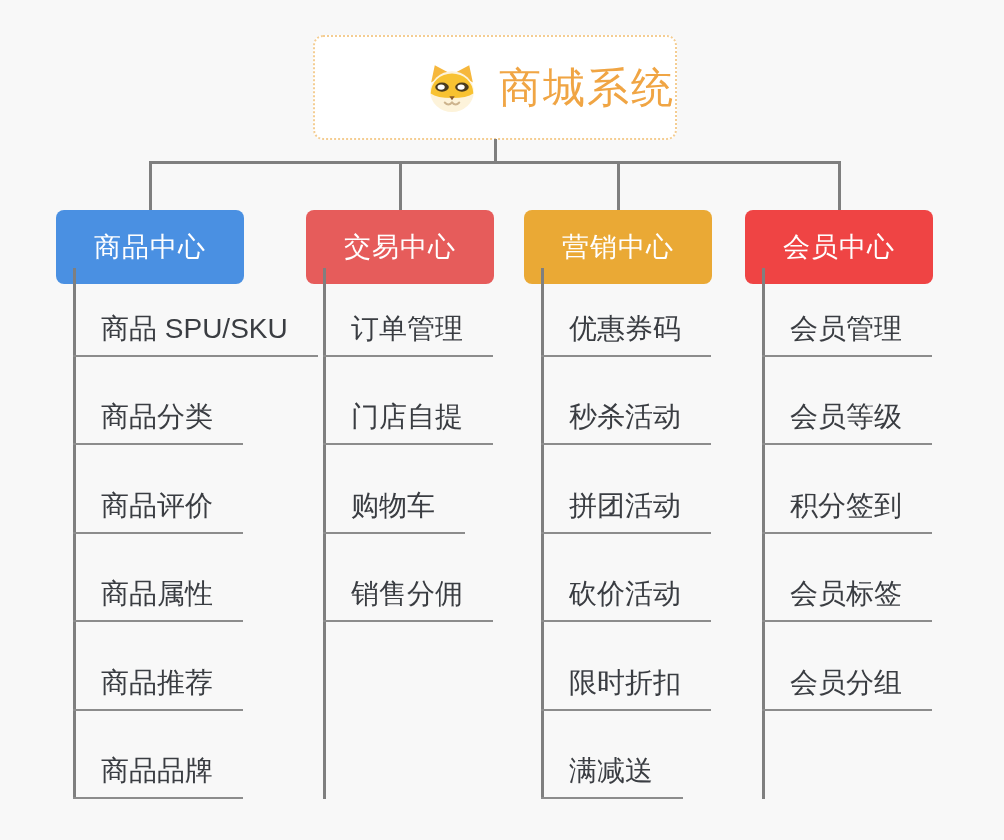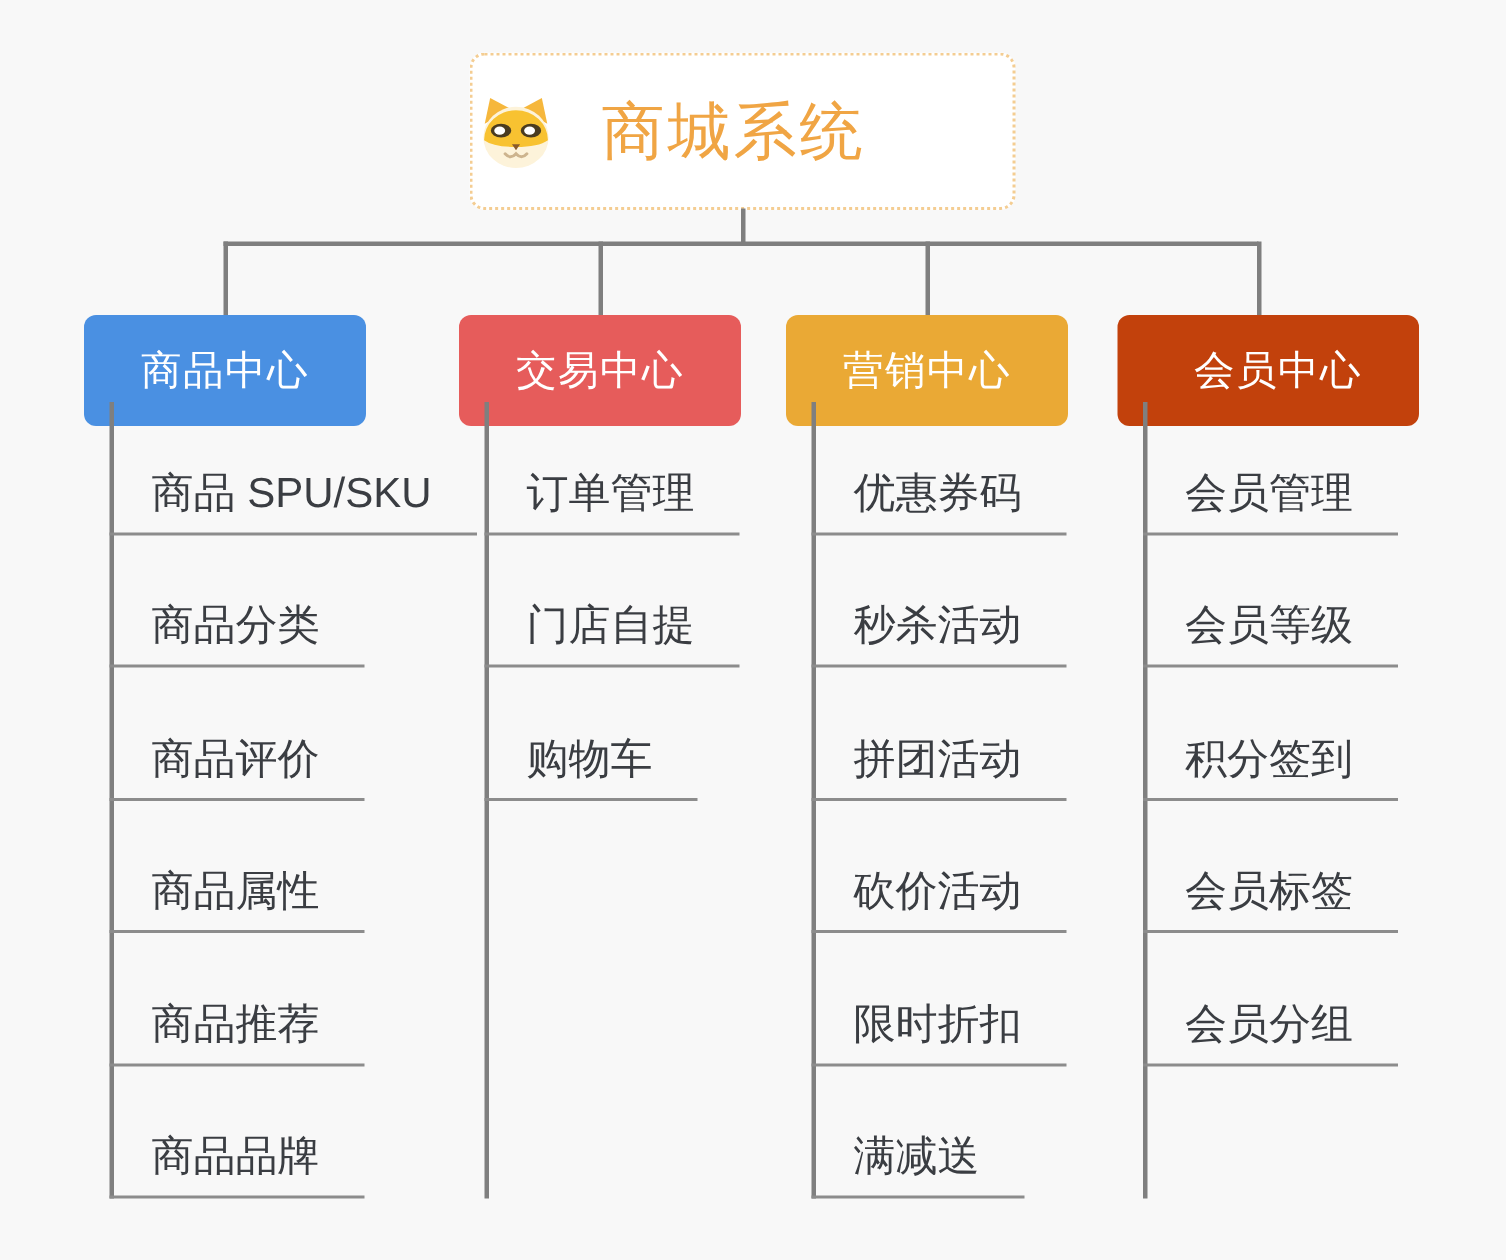--- a/index.html
+++ b/index.html
@@ -15,22 +15,22 @@
   .root-node {
     position: absolute;
     left: 313px; top: 35px;
     width: 364px; height: 105px;
     background: #ffffff;
     border: 2px dotted #f4cd92;
     border-radius: 10px;
     box-sizing: border-box;
     display: flex;
     align-items: center;
-    justify-content: flex-start;
-    gap: 28px;
+    justify-content: flex-end;
+    gap: 18px;
   }
   .root-title {
     font-size: 42px;
     letter-spacing: 2px;
     color: #f0a544;
   }
   
   .conn { position: absolute; background: #7f7f7f; }
   .conn.v { width: 3px; }
   .conn.h { height: 3px; }
@@ -133,20 +133,23 @@
     <div class="leaves">
       <div class="leaf-row">
           <span class="leaf">订单管理</span>
         </div>
       <div class="leaf-row">
           <span class="leaf">门店自提</span>
         </div>
       <div class="leaf-row">
           <span class="leaf">购物车</span>
         </div>
+      <div class="leaf-row">
+          <span class="leaf">销售分佣</span>
+        </div>
     </div>
   </div>
 
   <div class="branch-col" style="left:524px;text-align:right;">
     <div class="branch-node" style="background-color: rgb(234, 169, 53);">
       <span>营销中心</span>
     </div>
     <div class="spine"></div>
     <div class="leaves">
       <div class="leaf-row">
@@ -164,21 +167,21 @@
       <div class="leaf-row">
           <span class="leaf">限时折扣</span>
         </div>
       <div class="leaf-row">
           <span class="leaf">满减送</span>
         </div>
     </div>
   </div>
 
   <div class="branch-col" style="left:745px;">
-    <div class="branch-node" style="background-color: #c2410c; padding-left: 13px;">
+    <div class="branch-node" style="background-color: #ef4444;">
       <span>会员中心</span>
     </div>
     <div class="spine"></div>
     <div class="leaves">
       <div class="leaf-row">
           <span class="leaf">会员管理</span>
         </div>
       <div class="leaf-row">
           <span class="leaf">会员等级</span>
         </div>

